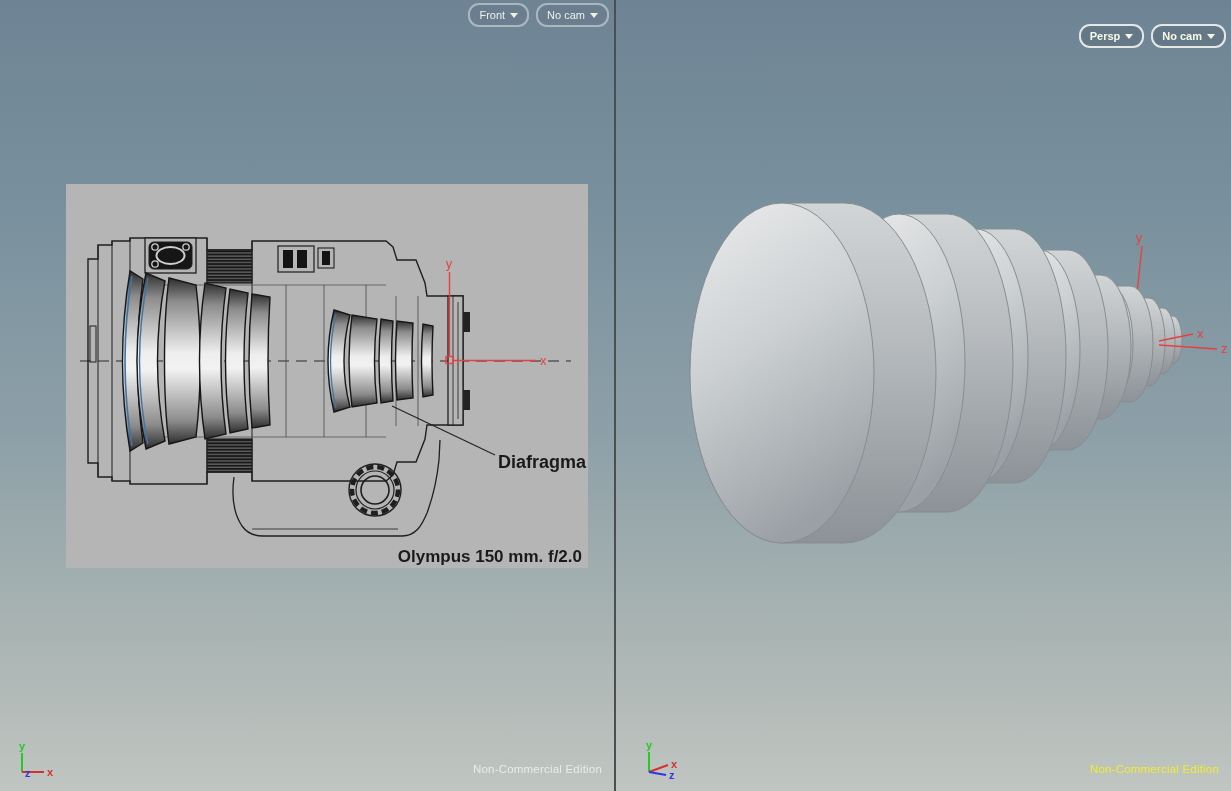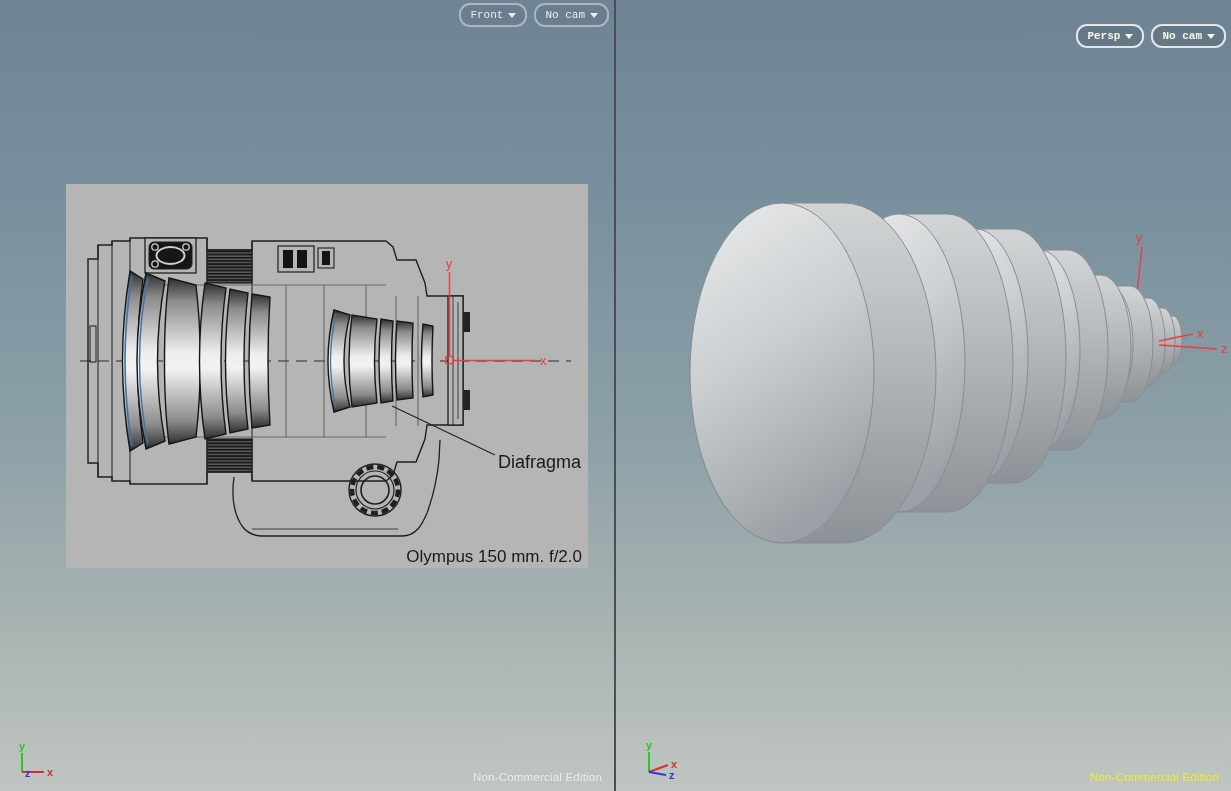--- a/index.html
+++ b/index.html
@@ -6,30 +6,30 @@
   body{width:1231px;height:791px;overflow:hidden;font-family:"Liberation Sans",sans-serif;position:relative;background:#5a5d5f;}
   .viewport{position:absolute;top:0;height:791px;overflow:hidden;
     background:linear-gradient(180deg,#6e8495 0%,#78909d 25%,#8da0a8 55%,#a9b4b2 80%,#c0c5c1 100%);}
   #vp-left{left:0;width:614px;}
   #vp-right{left:616px;width:615px;}
   #divider{position:absolute;left:614px;top:0;width:2px;height:791px;background:#4c4f51;}
 
   .vp-buttons{position:absolute;top:3px;right:5px;display:flex;gap:7px;z-index:6;}
   .vp-btn{display:flex;align-items:center;gap:5px;height:20px;padding:0 9px;border-radius:11px;
     border:2px solid rgba(225,232,228,0.55);background:rgba(70,85,95,0.12);
-    color:#eef0e6;font-size:11px;line-height:1;cursor:pointer;font-family:Liberation Mono, monospace;}
+    color:#eef0e6;font-size:11px;line-height:1;cursor:pointer;font-family:Liberation Sans, sans-serif;}
   .vp-btn .arrow{width:0;height:0;border-left:4px solid transparent;border-right:4px solid transparent;
     border-top:5px solid currentColor;margin-top:1px;}
   .vp-active .vp-btn{font-weight:bold;border-color:rgba(252,252,246,0.85);color:#f8f8e4;background:rgba(55,65,75,0.20);margin-top:21px;}
 
-  .watermark{position:absolute;right:12px;bottom:8px;font-size:11.5px;letter-spacing:.2px;z-index:5;}
+  .watermark{position:absolute;right:12px;bottom:16px;font-size:11.5px;letter-spacing:.2px;z-index:5;}
   .watermark.inactive{color:rgba(242,246,243,0.82);}
   .watermark.active{color:#f0ee2e;}
 
-  .ref-image{position:absolute;left:66px;top:184px;width:522px;height:384px;background:#b5b5b5;}
+  .ref-image{position:absolute;left:66px;top:184px;width:522px;height:384px;background:#b5b5b5;font-weight:bold;}
   .fill-svg{position:absolute;left:0;top:0;}
   .overlay{position:absolute;left:0;top:0;pointer-events:none;z-index:4;}
   .triad{position:absolute;left:13px;bottom:12px;z-index:5;}
   #vp-right .triad{left:24px;}
   svg text{font-family:"Liberation Sans",sans-serif;}
 </style>
 </head>
 <body>
 
 <div class="viewport" id="vp-left">

